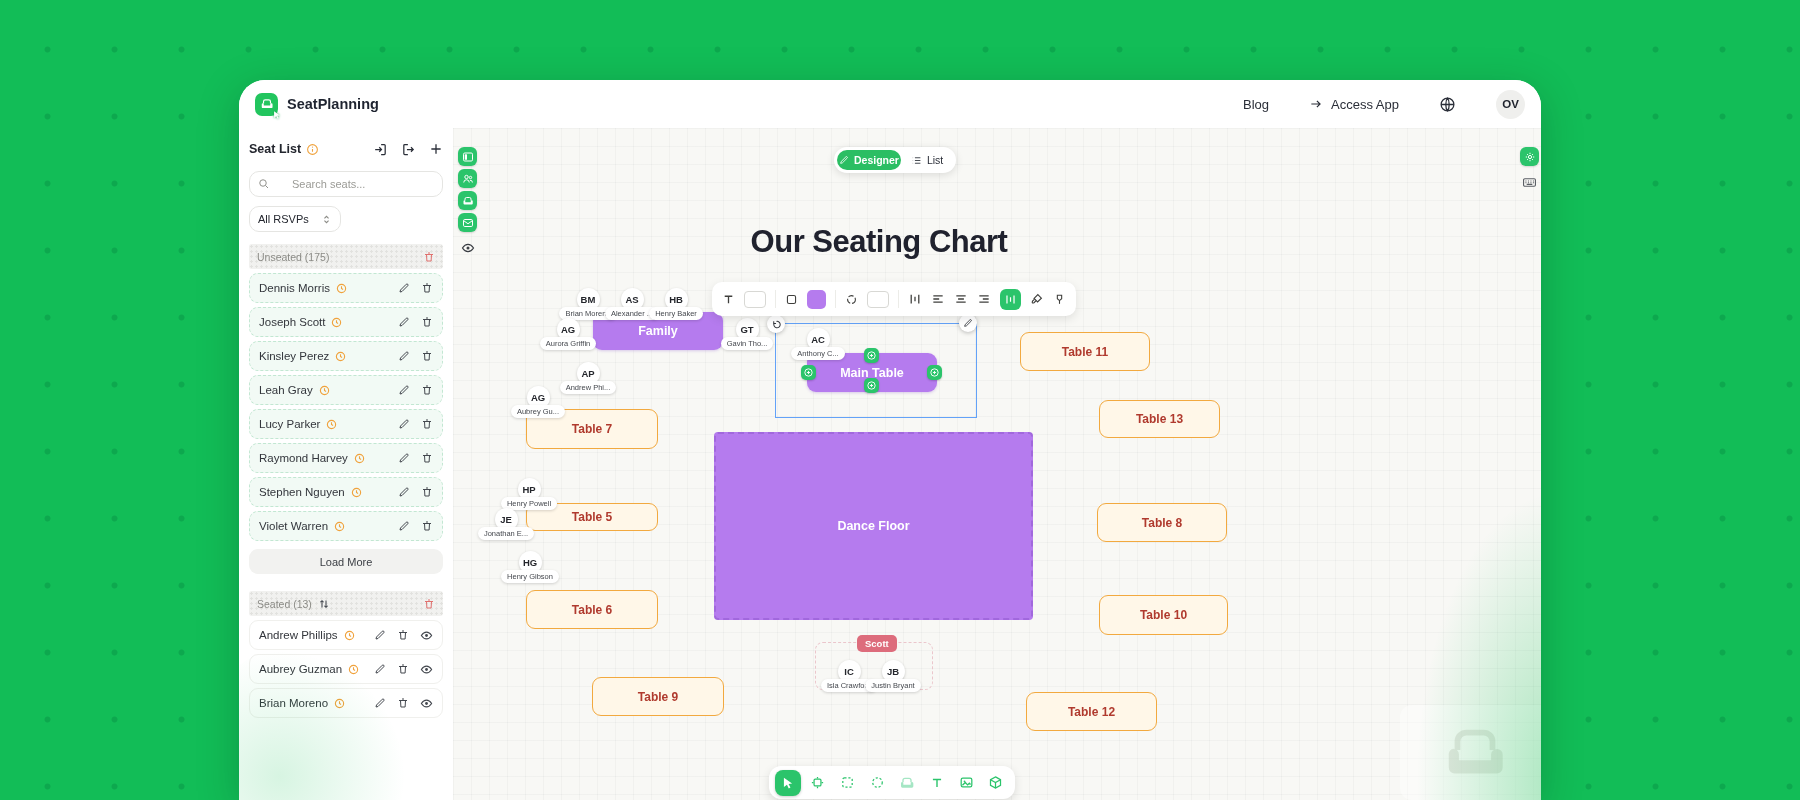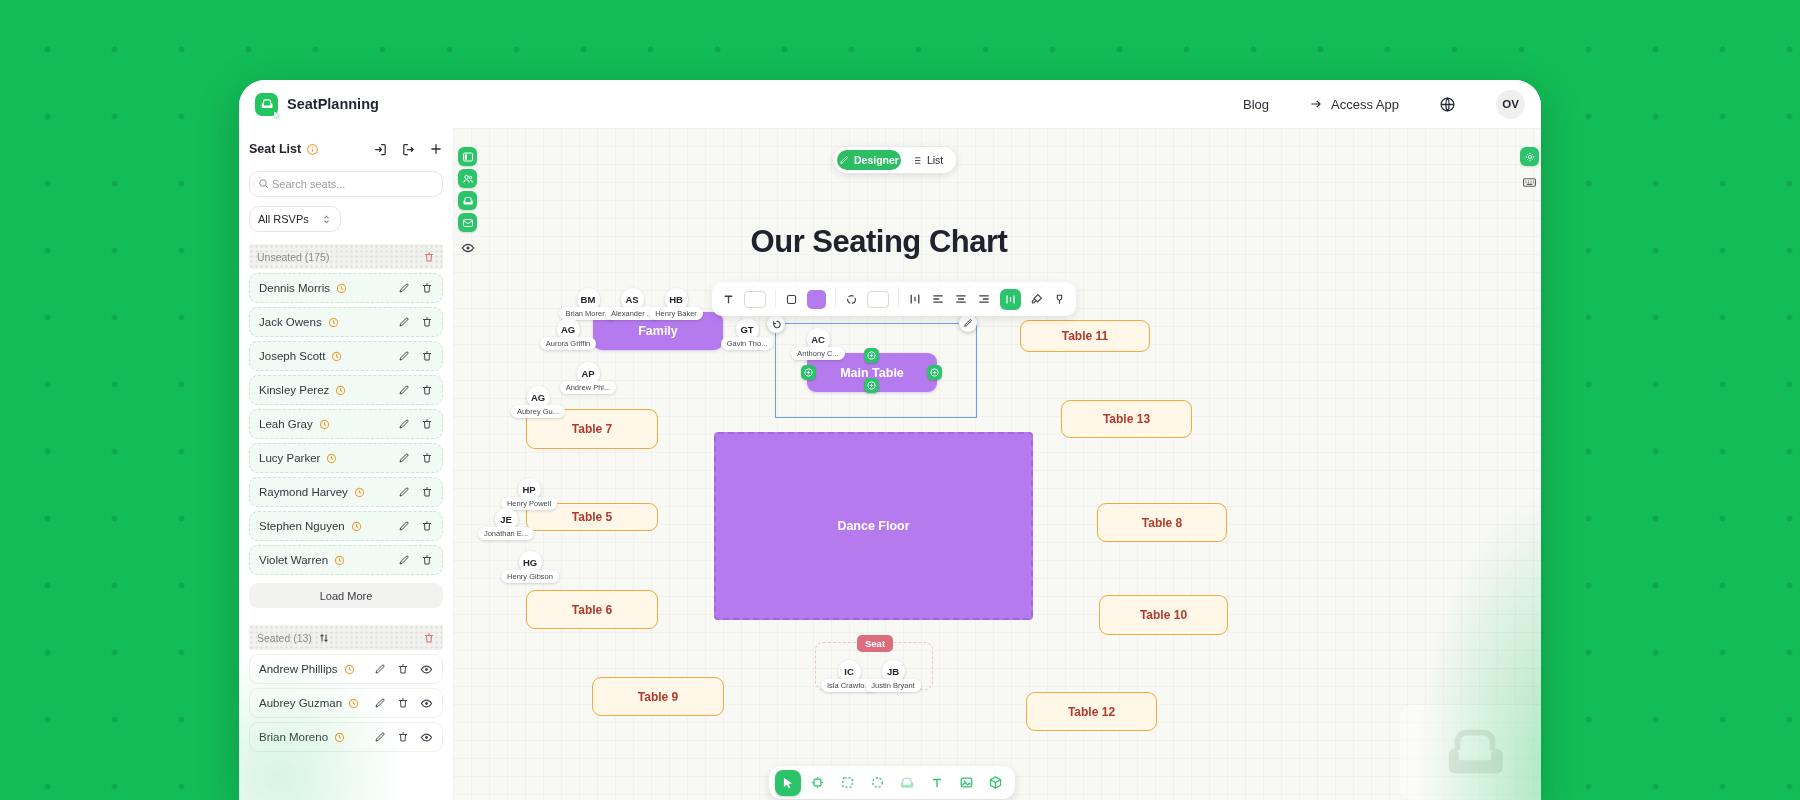--- a/index.html
+++ b/index.html
@@ -25,21 +25,21 @@
   .accessapp { display:flex; align-items:flex-start; gap:8px; font-size:13px; color:#2A2E38; }
   .globe { color:#2A2E38; }
   .avatar { width:29px; height:29px; border-radius:50%; background:#EFEFED; display:flex; align-items:center; justify-content:center; font-size:11.5px; font-weight:700; color:#20242E; }
 
   
   .sidebar { position:absolute; left:0; top:48px; width:214px; bottom:0; background:#fff; padding:12px 10px 0 10px; z-index:10; }
   .sb-title-row { display:flex; align-items:center; height:18px; }
   .sb-title { font-size:12.5px; font-weight:700; color:#23262E; }
   .sb-title-row .info { margin-left:5px; color:#F0A23C; }
   .sb-actions { margin-left:auto; display:flex; align-items:center; gap:13px; color:#2A2E38; }
-  .searchbox { margin-top:13px; height:26px; border:1px solid #E5E5E2; border-radius:10px; display:flex; align-items:center; padding:0 8px; gap:2px; color:#92928D; }
+  .searchbox { margin-top:13px; height:26px; border:1px solid #E5E5E2; border-radius:10px; display:flex; align-items:center; padding:0 8px; gap:22px; color:#92928D; }
   .searchbox input { border:none; outline:none; font-size:11px; color:#44484f; width:140px; font-family:"Liberation Sans",sans-serif; background:transparent; }
   .searchbox input::placeholder { color:#9B9B96; }
   .filter { margin-top:9px; width:92px; height:26px; border:1px solid #E5E5E2; border-radius:10px; display:flex; align-items:center; padding:0 8px; gap:6px; font-size:11px; color:#23262E; }
   .filter .chv { margin-left:auto; color:#8B8B86; }
   .sect-hd { margin-top:12px; height:25px; background:#F1F1EF;
              background-image:radial-gradient(circle,#E2E2DF 1px, transparent 1.4px); background-size:5px 5px;
              display:flex; align-items:center; padding:0 8px; border-radius:3px; }
   .sect-hd .lbl { font-size:10.5px; color:#8B8B86; }
   .sect-hd .sort { margin-left:6px; color:#4A4E55; }
   .sect-hd .tr { margin-left:auto; color:#E0706E; }
@@ -338,34 +338,20 @@
         <span class="rowicons">
           <svg class="ic" width="12" height="12">
             <use href="#i-pencil"></use>
           </svg>
           <svg class="ic" width="12" height="12">
             <use href="#i-trash"></use>
           </svg>
         </span>
       </div>
     <div class="grow unseated">
-        <span class="gname">Jack Owens</span>
-        <svg class="ic clock" width="11" height="11">
-          <use href="#i-clock"></use>
-        </svg>
-        <span class="rowicons">
-          <svg class="ic" width="12" height="12">
-            <use href="#i-pencil"></use>
-          </svg>
-          <svg class="ic" width="12" height="12">
-            <use href="#i-trash"></use>
-          </svg>
-        </span>
-      </div>
-    <div class="grow unseated">
         <span class="gname">Joseph Scott</span>
         <svg class="ic clock" width="11" height="11">
           <use href="#i-clock"></use>
         </svg>
         <span class="rowicons">
           <svg class="ic" width="12" height="12">
             <use href="#i-pencil"></use>
           </svg>
           <svg class="ic" width="12" height="12">
             <use href="#i-trash"></use>
@@ -626,21 +612,21 @@
       <svg class="ic tool" width="13" height="13">
           <use href="#i-pin"></use>
         </svg>
     </div>
 
     <div class="dance">
         <span>Dance Floor</span>
       </div>
 
     <div class="stage"></div>
-    <div class="band">Seat</div>
+    <div class="band">Scott</div>
 
     <div class="tbl purple" style="left:140px;top:184px;width:130px;height:38px">
         <span>Family</span>
       </div>
 
     <div class="selbox"></div>
     <div class="tbl purple" style="left:354px;top:225px;width:130px;height:39px">
         <span>Main Table</span>
       </div>
     <div class="whandle" style="left:314px;top:187px">
@@ -667,24 +653,24 @@
         <svg class="ic" width="11" height="11">
           <use href="#i-plus-c"></use>
         </svg>
       </div>
     <div class="ghandle" style="left:474px;top:237px">
         <svg class="ic" width="11" height="11">
           <use href="#i-plus-c"></use>
         </svg>
       </div>
 
-    <div class="tbl orange" style="left:567px;top:192px;width:130px;height:32px">
+    <div class="tbl orange" style="left:567px;top:204px;width:130px;height:39px">
         <span>Table 11</span>
       </div>
-    <div class="tbl orange" style="left:608px;top:272px;width:131px;height:38px">
+    <div class="tbl orange" style="left:646px;top:272px;width:121px;height:38px">
         <span>Table 13</span>
       </div>
     <div class="tbl orange" style="left:73px;top:281px;width:132px;height:40px">
         <span>Table 7</span>
       </div>
     <div class="tbl orange" style="left:644px;top:375px;width:130px;height:39px">
         <span>Table 8</span>
       </div>
     <div class="tbl orange" style="left:73px;top:375px;width:132px;height:28px">
         <span>Table 5</span>

